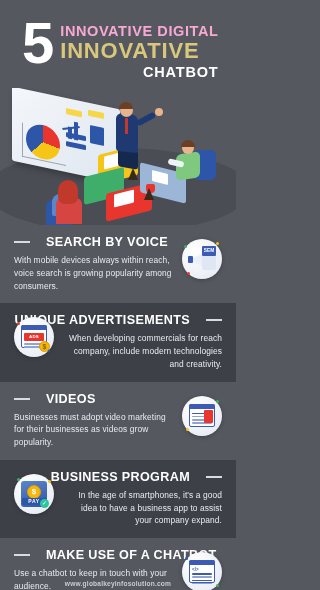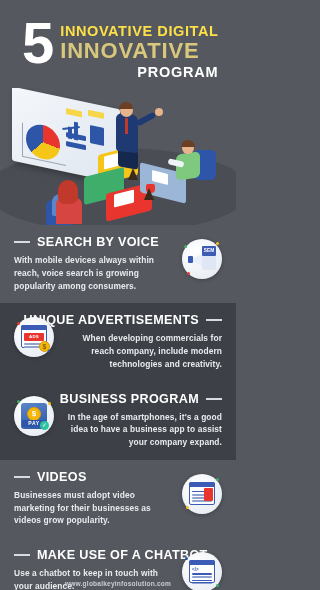--- a/index.html
+++ b/index.html
@@ -13,21 +13,21 @@
   .page { position:relative; width:236px; height:590px; background:#55585f; }
 
   
   .header { position:relative; height:88px; background:#55585f; padding-top:10px; }
   .hdr-row { display:flex; align-items:flex-start; padding-left:22px; }
   .big-five {
     font-size:58px; font-weight:bold; color:#ffffff; line-height:0.85;
     letter-spacing:-2px; margin-right:8px; margin-top:8px;
   }
   .hdr-lines { padding-top:13px; }
-  .line1 { font-size:14.5px; font-weight:bold; color:#fde047; letter-spacing:0.6px; white-space:nowrap; }
+  .line1 { font-size:14.5px; font-weight:bold; color:#f9a8d4; letter-spacing:0.6px; white-space:nowrap; }
   .line2 { font-size:22px; font-weight:bold; color:#d9c87c; letter-spacing:0.8px; line-height:1.12; white-space:nowrap; }
   .line3 { font-size:14.5px; font-weight:bold; color:#ffffff; letter-spacing:0.8px; text-align:right; }
 
   
   .hero { position:relative; height:137px; background:#55585f; overflow:hidden; }
   .floor {
     position:absolute; left:-6%; top:44%; width:112%; height:62%;
     background:#4a4d54; border-radius:50%;
   }
   .screen {
@@ -86,29 +86,29 @@
   
   .section { position:relative; padding:10px 14px 11px 14px; }
   .sec-odd  { background:#55585f; }
   .sec-even { background:#3d4047; }
   .sec-inner { display:flex; align-items:flex-start; gap:8px; }
   .sec-inner.reverse { flex-direction:row-reverse; }
 
   .sec-text { flex:1; min-width:0; }
   .sec-text.align-right { text-align:right; }
 
-  .title-row { display:flex; align-items:center; gap:7px; margin-bottom:5px; }
+  .title-row { display:flex; align-items:center; gap:16px; margin-bottom:5px; }
   .title-row.right { flex-direction:row-reverse; }
   .dash { height:2px; background:#d8dbe0; width:16px; flex:0 0 auto; }
   .sec-title {
     font-size:12.6px; font-weight:bold; color:#ffffff;
     letter-spacing:0.35px; white-space:nowrap;
   }
   .sec-body {
-    font-size:8.4px; font-weight:bold; color:#e9ebee;
+    font-size:8.4px; font-weight:normal; color:#e9ebee;
     line-height:1.52; letter-spacing:0.1px;
   }
 
   
   .icon-badge {
     flex:0 0 auto; width:40px; height:40px; border-radius:50%;
     background:radial-gradient(circle at 35% 30%,#ffffff,#e3e8f0);
     position:relative; display:flex; align-items:center; justify-content:center;
     margin-top:4px; box-shadow:0 1px 4px rgba(0,0,0,.25);
   }
@@ -151,21 +151,21 @@
 <body>
 
 <div class="page">
 
   <div class="header">
     <div class="hdr-row">
       <div class="big-five">5</div>
       <div class="hdr-lines">
         <div class="line1">INNOVATIVE DIGITAL</div>
         <div class="line2">INNOVATIVE</div>
-        <div class="line3">PROGRAM</div>
+        <div class="line3">CHATBOT</div>
       </div>
     </div>
   </div>
 
   <div class="hero">
     <div class="floor"></div>
 
     <div class="screen">
       <div class="pie"></div>
       <div class="axis"></div>
@@ -255,64 +255,64 @@
           <div class="rows" style="top:20px;">
             <div class="rw"></div>
             <div class="rw"></div>
           </div>
           <div class="coin">$</div>
         </div>
       </div>
     </div>
   </div>
 
+  <div class="section sec-odd">
+    <div class="sec-inner">
+      <div class="sec-text">
+        <div class="title-row">
+          <div class="dash"></div>
+          <div class="sec-title">VIDEOS</div>
+        </div>
+        <div class="sec-body">Businesses must adopt video marketing for their businesses as videos grow popularity.</div>
+      </div>
+      <div class="icon-badge">
+        <span class="spark sp-g" style="right:3px; top:4px;"></span>
+        <span class="spark sp-y" style="left:4px; bottom:5px;"></span>
+        <div class="ic">
+          <div class="win"></div>
+          <div class="winbar"></div>
+          <div class="rows">
+            <div class="rw dk"></div>
+            <div class="rw"></div>
+            <div class="rw"></div>
+            <div class="rw"></div>
+          </div>
+          <div class="vidbox"></div>
+        </div>
+      </div>
+    </div>
+  </div>
+
   <div class="section sec-even">
     <div class="sec-inner reverse">
       <div class="sec-text align-right">
         <div class="title-row right">
           <div class="dash"></div>
           <div class="sec-title">BUSINESS PROGRAM</div>
         </div>
         <div class="sec-body">In the age of smartphones, it's a good idea to have a business app to assist your company expand.</div>
       </div>
       <div class="icon-badge">
         <span class="spark sp-g" style="left:3px; top:4px;"></span>
         <span class="spark sp-y" style="right:3px; top:6px;"></span>
         <div class="ic">
           <div class="payscreen"></div>
           <div class="paycircle">$</div>
           <div class="paytext">PAY</div>
           <div class="chk">✓</div>
-        </div>
-      </div>
-    </div>
-  </div>
-
-  <div class="section sec-odd">
-    <div class="sec-inner">
-      <div class="sec-text">
-        <div class="title-row">
-          <div class="dash"></div>
-          <div class="sec-title">VIDEOS</div>
-        </div>
-        <div class="sec-body">Businesses must adopt video marketing for their businesses as videos grow popularity.</div>
-      </div>
-      <div class="icon-badge">
-        <span class="spark sp-g" style="right:3px; top:4px;"></span>
-        <span class="spark sp-y" style="left:4px; bottom:5px;"></span>
-        <div class="ic">
-          <div class="win"></div>
-          <div class="winbar"></div>
-          <div class="rows">
-            <div class="rw dk"></div>
-            <div class="rw"></div>
-            <div class="rw"></div>
-            <div class="rw"></div>
-          </div>
-          <div class="vidbox"></div>
         </div>
       </div>
     </div>
   </div>
 
   <div class="section sec-odd" style="padding-bottom:18px;">
     <div class="sec-inner">
       <div class="sec-text">
         <div class="title-row">
           <div class="dash"></div>

